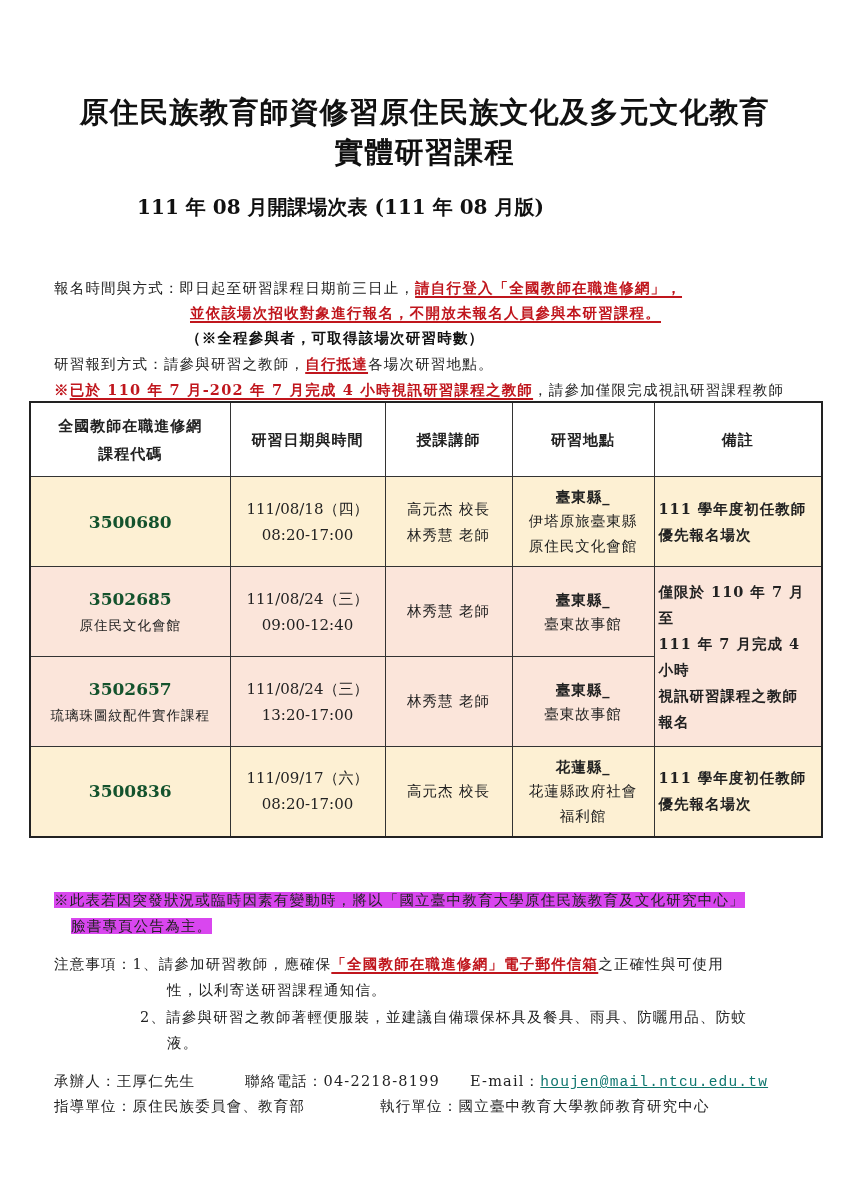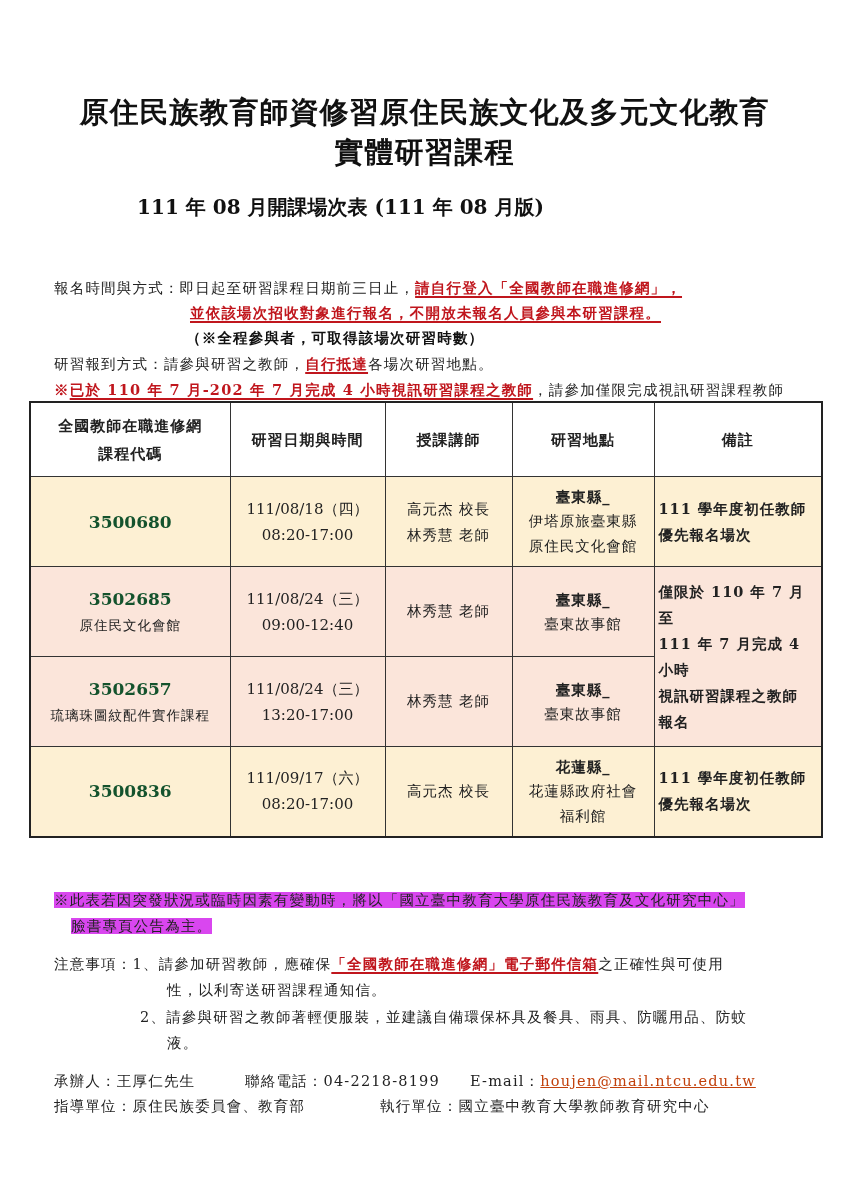--- a/index.html
+++ b/index.html
@@ -17,21 +17,21 @@
                 padding:0 4px; font-size:14.5px; color:#222; letter-spacing:1px; }
   table.sched th { background:#ffffff; font-weight:bold; height:73px; line-height:28px; font-size:15px; }
   .r-a td { background:#fdf0d3; }
   .r-b td { background:#fbe5da; }
   .code { font-size:17px; font-weight:bold; letter-spacing:0; color:#14532d; }
   .course { font-size:13.5px; margin-top:8px; }
   .dt { font-size:15px; line-height:26px; letter-spacing:0; }
   .loc-county { font-weight:bold; }
   .note { text-align:left !important; font-weight:bold; line-height:26px; letter-spacing:1.5px; }
   .hl { background:#d946ef; }
-  a.email { color:#c2410c; text-decoration:underline; }
+  a.email { color:#0f766e; text-decoration:underline;font-family:Liberation Mono, monospace; }
 </style>
 </head>
 <body>
 
 <div class="abs title" style="top:93px;">原住民族教育師資修習原住民族文化及多元文化教育</div>
 <div class="abs title" style="top:133px;">實體研習課程</div>
 <div class="abs subtitle" style="top:194px;">111 年 08 月開課場次表 (111 年 08 月版)</div>
 
 <div class="abs line" style="left:54px; top:240px;">
   <span>報名時間與方式：</span><span>即日起至研習課程日期前三日止，</span><span class="red">請自行登入「全國教師在職進修網」，</span>

